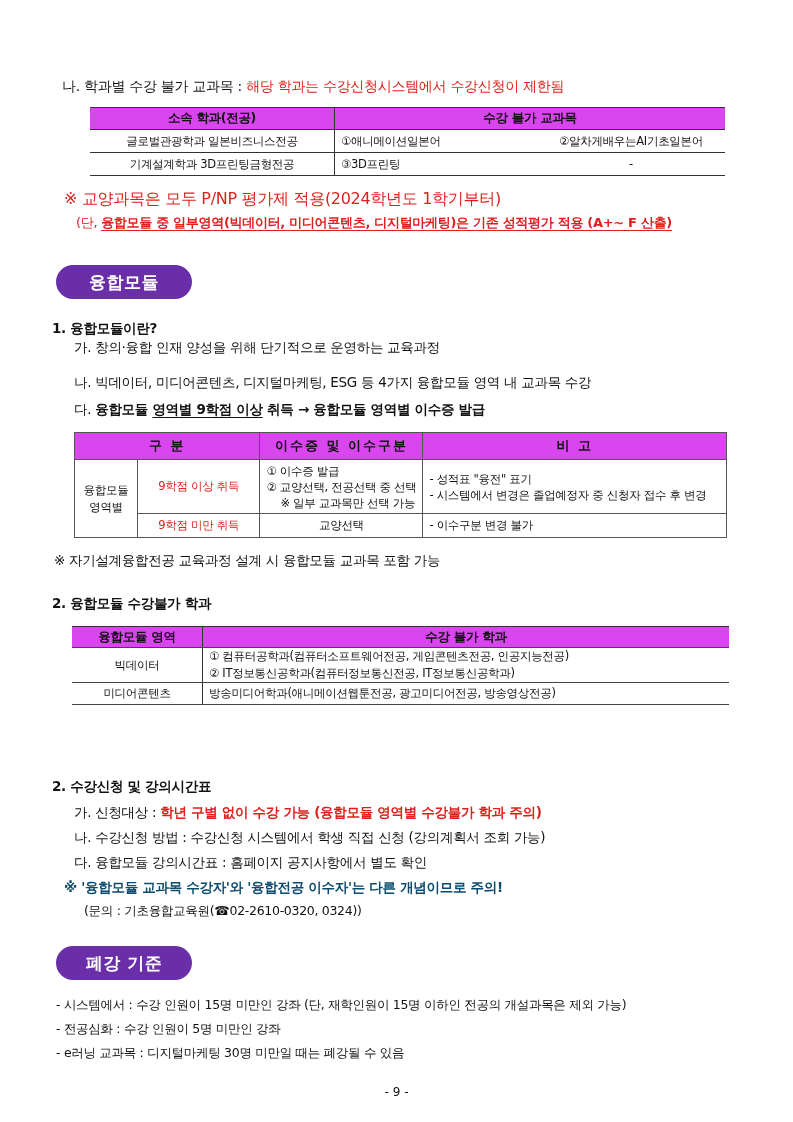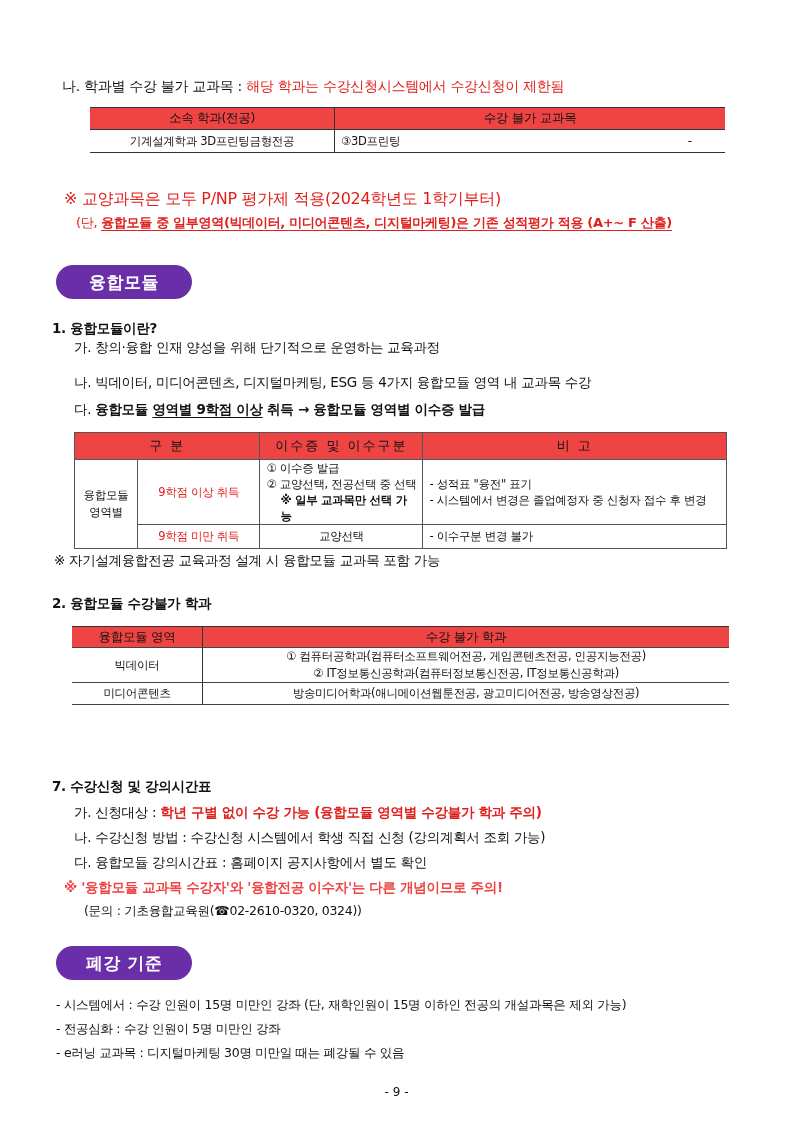--- a/index.html
+++ b/index.html
@@ -4,44 +4,44 @@
 <style>
   html, body { margin: 0; padding: 0; background: #ffffff; }
   body {
     width: 793px; height: 1122px; position: relative; overflow: hidden;
     font-family: "DejaVu Sans", "Liberation Sans", sans-serif;
     color: #111; font-size: 13px;
   }
   .abs { position: absolute; }
   .line { white-space: nowrap; font-size: 13.5px; letter-spacing: -0.3px; }
   .red { color: #e0201c; }
-  .blue { color: #ef4444; }
+  .blue { color: #0c4a6e; }
   .b { font-weight: bold; }
   .u { text-decoration: underline; text-underline-offset: 3px; }
 
   table { border-collapse: collapse; position: absolute; font-size: 11.5px; letter-spacing: -0.3px; }
   td, th { padding: 0 6px; }
-  th { background: #ef4444; font-weight: normal; font-size: 12.5px; }
+  th { background: #d946ef; font-weight: bold; font-size: 12.5px; }
 
   
   #t1 { left: 90px; top: 107px; width: 635px; border-top: 1.5px solid #333; border-bottom: 1.5px solid #333; }
   #t1 th, #t1 td { border-bottom: 1px solid #333; height: 22px; }
   #t1 th:first-child, #t1 td:first-child { border-right: 1px solid #333; text-align: center; width: 232px; }
   #t1 th { text-align: center; height: 21px; }
 
   
   #t2 { left: 74px; top: 432px; width: 653px; border: 1.5px solid #333; }
   #t2 th, #t2 td { border: 1px solid #555; }
   #t2 th { height: 26px; text-align: center; font-size: 13px; letter-spacing: 2px; }
   #t2 td { font-size: 11.5px; }
   #t2 .c { text-align: center; }
 
   
   #t3 { left: 72px; top: 626px; width: 657px; border-top: 1.5px solid #333; border-bottom: 1.5px solid #333; }
-  #t3 th, #t3 td { border-bottom: 1px solid #444; text-align: center; }
+  #t3 th, #t3 td { border-bottom: 1px solid #444; }
   #t3 th:first-child, #t3 td:first-child { border-right: 1px solid #333; text-align: center; width: 118px; }
   #t3 th { height: 20px; text-align: center; }
   #t3 td { font-size: 11.5px; line-height: 17px; }
 
   .badge {
     position: absolute; background: #6a2fa8; color: #fff; font-weight: bold;
     border-radius: 18px; height: 34px; line-height: 34px; text-align: center;
     font-size: 17px; letter-spacing: 0.5px;
   }
   .cell-lines div { line-height: 16px; }
@@ -51,20 +51,25 @@
 
 <div class="abs line" style="left:62px; top:78px; font-size:14px;">
   <span>나. 학과별 수강 불가 교과목 : </span><span class="red">해당 학과는 수강신청시스템에서 수강신청이 제한됨</span>
 </div>
 
 <table id="t1">
   <tbody>
       <tr>
     <th>소속 학과(전공)</th>
     <th colspan="2">수강 불가 교과목</th>
+  </tr>
+  <tr>
+    <td>글로벌관광학과 일본비즈니스전공</td>
+    <td style="width:190px;">①애니메이션일본어</td>
+    <td style="text-align:center;">②알차게배우는AI기초일본어</td>
   </tr>
   <tr style="border-bottom:none;">
     <td>기계설계학과 3D프린팅금형전공</td>
     <td>③3D프린팅</td>
     <td style="text-align:center;">-</td>
   </tr>
 </tbody>
   </table>
 
 <div class="abs line red" style="left:64px; top:189px; font-size:16px;">※ 교양과목은 모두 P/NP 평가제 적용(2024학년도 1학기부터)</div>
@@ -90,21 +95,21 @@
   </tr>
   <tr style="height:54px;">
     <td rowspan="2" class="c" style="width:50px; line-height:17px;">
       <div>융합모듈</div>
       <div>영역별</div>
     </td>
     <td class="c red">9학점 이상 취득</td>
     <td class="cell-lines">
       <div>① 이수증 발급</div>
       <div>② 교양선택, 전공선택 중 선택</div>
-      <div style="padding-left:14px;font-weight:bold;">※ 일부 교과목만 선택 가능</div>
+      <div style="padding-left:14px;">※ 일부 교과목만 선택 가능</div>
     </td>
     <td class="cell-lines">
       <div>- 성적표 "융전" 표기</div>
       <div>- 시스템에서 변경은 졸업예정자 중 신청자 접수 후 변경</div>
     </td>
   </tr>
   <tr style="height:24px;">
     <td class="c red">9학점 미만 취득</td>
     <td class="c">교양선택</td>
     <td>- 이수구분 변경 불가</td>
@@ -129,21 +134,21 @@
       <div>② IT정보통신공학과(컴퓨터정보통신전공, IT정보통신공학과)</div>
     </td>
   </tr>
   <tr style="height:22px;">
     <td>미디어콘텐츠</td>
     <td>방송미디어학과(애니메이션웹툰전공, 광고미디어전공, 방송영상전공)</td>
   </tr>
 </tbody>
   </table>
 
-<div class="abs line b" style="left:52px; top:778px; font-size:13.5px;">7. 수강신청 및 강의시간표</div>
+<div class="abs line b" style="left:52px; top:778px; font-size:13.5px;">2. 수강신청 및 강의시간표</div>
 <div class="abs line" style="left:74px; top:804px;">
   <span>가. 신청대상 : </span><span class="red b">학년 구별 없이 수강 가능 (융합모듈 영역별 수강불가 학과 주의)</span>
 </div>
 <div class="abs line" style="left:74px; top:829px;">나. 수강신청 방법 : 수강신청 시스템에서 학생 직접 신청 (강의계획서 조회 가능)</div>
 <div class="abs line" style="left:74px; top:854px;">다. 융합모듈 강의시간표 : 홈페이지 공지사항에서 별도 확인</div>
 <div class="abs line blue b" style="left:64px; top:879px;">※ '융합모듈 교과목 수강자'와 '융합전공 이수자'는 다른 개념이므로 주의!</div>
 <div class="abs line" style="left:84px; top:903px; font-size:12.5px;">
   <span>(문의 : 기초융합교육원(</span><span>☎</span><span>02-2610-0320, 0324))</span>
 </div>
 

